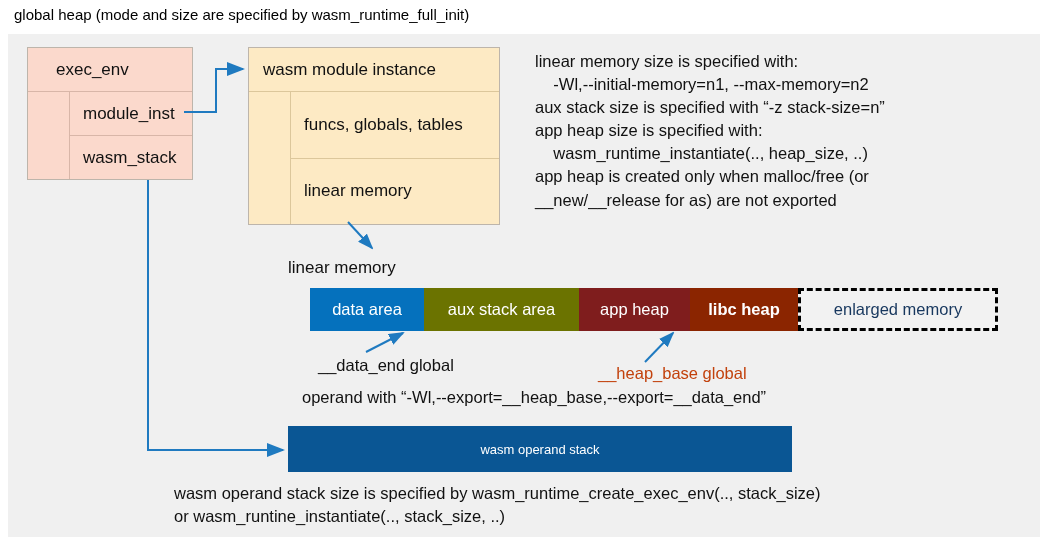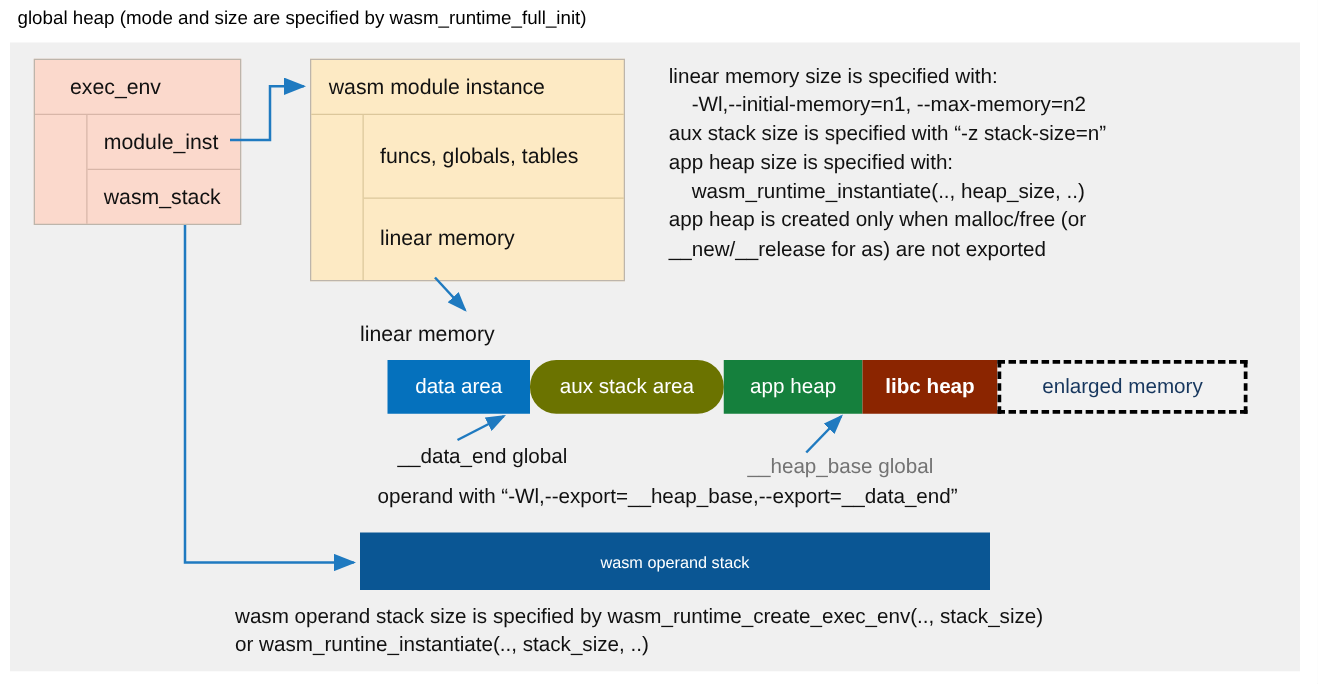--- a/index.html
+++ b/index.html
@@ -69,33 +69,33 @@
     display: flex; align-items: center; justify-content: center;
     font-size: 16.5px; color: #ffffff; white-space: nowrap;
   }
   .mem-seg.enlarged {
     background: #f2f2f2; color: #17375e;
     border: 3px dashed #000000;
   }
 
   
   #data-end-label  { position: absolute; left: 318px; top: 356px; font-size: 16.5px; color:#111; white-space: nowrap; }
-  #heap-base-label { position: absolute; left: 598px; top: 364px; font-size: 16.5px; color:#737373; white-space: nowrap; }
+  #heap-base-label { position: absolute; left: 598px; top: 364px; font-size: 16.5px; color:#c2410c; white-space: nowrap; }
   #export-note     { position: absolute; left: 302px; top: 388px; font-size: 16.5px; color:#111; white-space: nowrap; }
 
   
   #operand-stack-box {
     position: absolute; left: 288px; top: 426px;
     width: 504px; height: 46px;
     background: #0a5694;
     display: flex; align-items: center; justify-content: center;
     color: #ffffff; font-size: 13px;
   }
   #operand-stack-note {
-    position: absolute; left: 188px; top: 482px;
+    position: absolute; left: 174px; top: 482px;
     font-size: 16.5px; color: #111; line-height: 1.42; white-space: pre;
   }
 
   
   #connectors { position: absolute; left: 0; top: 0; width: 1054px; height: 547px; pointer-events: none; }
 </style>
 </head>
 <body>
 
 <div id="root">
@@ -130,22 +130,22 @@
     -Wl,--initial-memory=n1, --max-memory=n2
 aux stack size is specified with “-z stack-size=n”
 app heap size is specified with:
     wasm_runtime_instantiate(.., heap_size, ..)
 app heap is created only when malloc/free (or
 __new/__release for as) are not exported</div>
 
   <div id="linear-memory-label">linear memory</div>
   <div id="memory-bar">
       <div class="mem-seg" style="width: 114px; background: rgb(5, 113, 189); margin-left: 20px;">data area</div>
-      <div class="mem-seg" style="width: 155px; background: rgb(107, 115, 0); border-radius: 21px;">aux stack area</div>
-      <div class="mem-seg" style="width: 111px; background: #15803d;">app heap</div>
+      <div class="mem-seg" style="width: 155px; background: rgb(107, 115, 0);">aux stack area</div>
+      <div class="mem-seg" style="width: 111px; background: #7f1d1d;">app heap</div>
       <div class="mem-seg" style="width: 108px; background: rgb(139, 37, 0); font-weight: bold;">libc heap</div>
       <div class="mem-seg enlarged" style="width: 200px;">enlarged memory</div>
     </div>
 
   <div id="data-end-label">__data_end global</div>
   <div id="heap-base-label">__heap_base global</div>
   <div id="export-note">operand with “-Wl,--export=__heap_base,--export=__data_end”</div>
 
   <div id="operand-stack-box">wasm operand stack</div>
   <div id="operand-stack-note">wasm operand stack size is specified by wasm_runtime_create_exec_env(.., stack_size)

